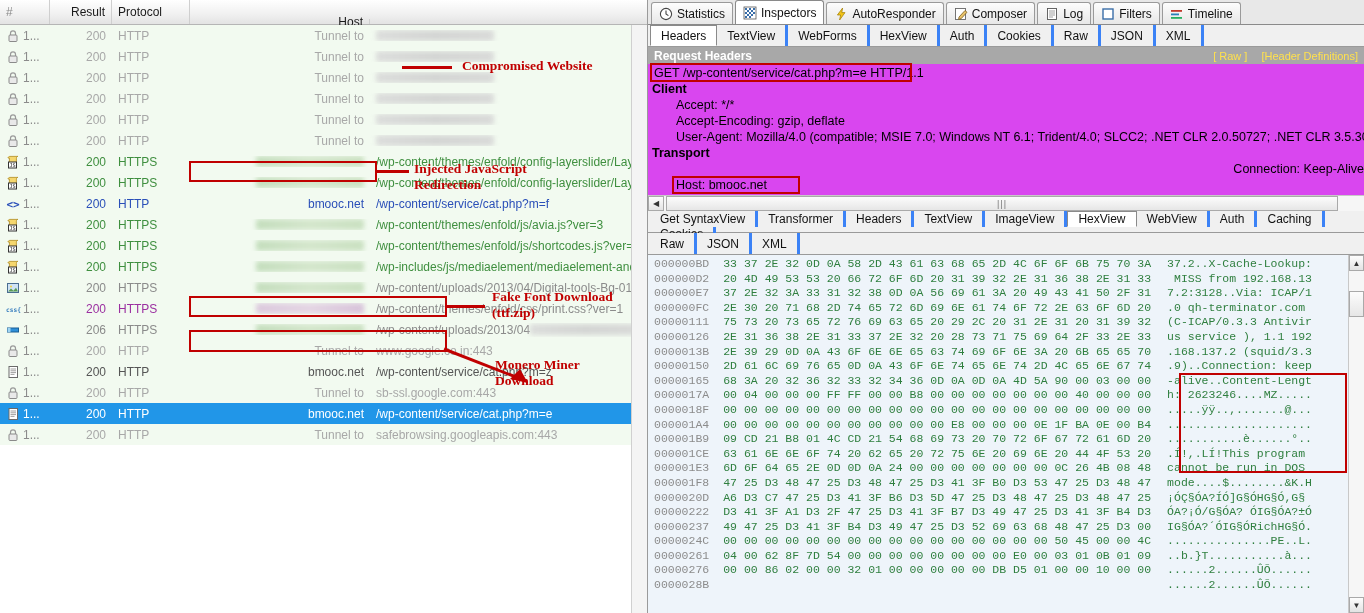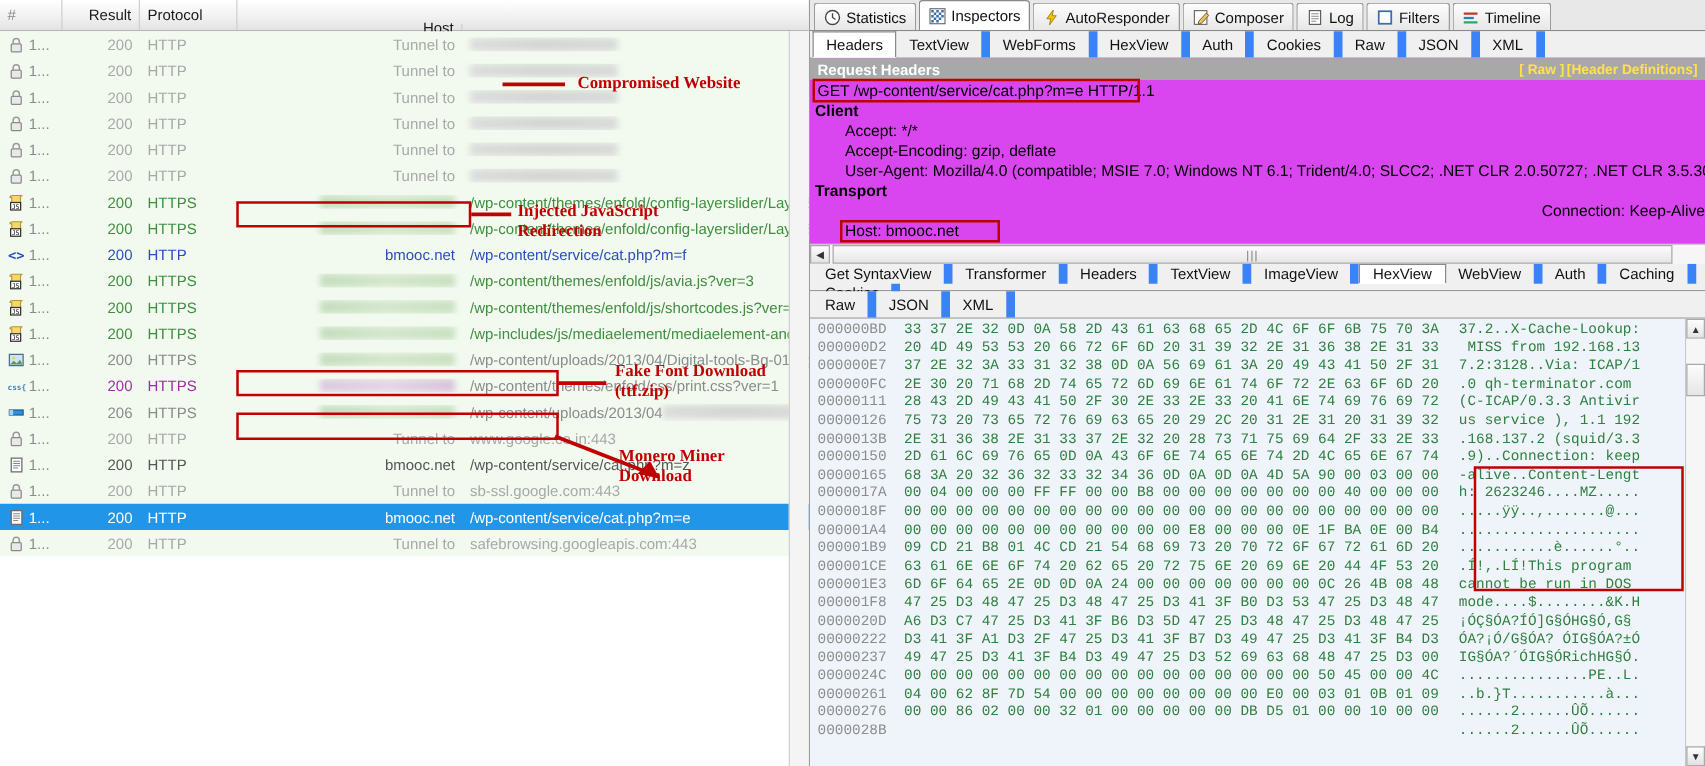--- a/index.html
+++ b/index.html
@@ -126,36 +126,36 @@
   .tico { width: 14px; height: 14px; flex: none; }
 
   
   .subtabs {
     display: flex; align-items: stretch; height: 22px;
     background: #f0f0f0; border-bottom: 1px solid #9a9a9a;
     padding-left: 2px; flex-wrap: wrap;
   }
   .subtab {
     display: flex; align-items: center; padding: 0 10px;
-    font-size: 12px; border-right: 7px solid #3b82f6;
+    font-size: 12px; border-right: 3px solid #3b82f6;
     color: #111; white-space: nowrap;
   }
   .subtab.active {
     background: #ffffff; border: 1px solid #8a8a8a;
     border-bottom: 1px solid #ffffff;
   }
 
   
   .req-wrap { background: #d946ef; position: relative; }
   .req-title {
     display: flex; align-items: center; justify-content: space-between;
     height: 17px; background: #a8a8a8; color: #ffffff;
     font-weight: bold; font-size: 12px; padding: 0 6px;
   }
-  .req-links { display: flex; gap: 2px; color: #ffe14d; font-size: 11px; font-weight: bold; text-align: center; }
+  .req-links { display: flex; gap: 14px; color: #ffe14d; font-size: 11px; font-weight: normal; text-align: center; }
   .req-body { padding: 1px 0 2px 4px; font-size: 12.5px; line-height: 16px; }
   .req-line { padding-left: 0; white-space: nowrap; overflow: hidden; }
   .req-sect { font-weight: bold; }
   .req-kv { padding-left: 24px; white-space: nowrap; overflow: hidden; }
 
   
   .hscroll {
     height: 16px; background: #f0f0f0; display: flex; align-items: center;
     border-top: 1px solid #c8c8c8;
   }
@@ -778,23 +778,23 @@
             <div>0000024C</div>
             <div>00000261</div>
             <div>00000276</div>
             <div>0000028B</div>
           </div>
         <div class="hex-bytes" id="hex-bytes">
             <div>33 37 2E 32 0D 0A 58 2D 43 61 63 68 65 2D 4C 6F 6F 6B 75 70 3A</div>
             <div>20 4D 49 53 53 20 66 72 6F 6D 20 31 39 32 2E 31 36 38 2E 31 33</div>
             <div>37 2E 32 3A 33 31 32 38 0D 0A 56 69 61 3A 20 49 43 41 50 2F 31</div>
             <div>2E 30 20 71 68 2D 74 65 72 6D 69 6E 61 74 6F 72 2E 63 6F 6D 20</div>
-            <div>28 43 2D 49 43 41 50 2F 30 2E 33 2E 33 20 41 6E 74 69 76 69 72</div>
             <div>75 73 20 73 65 72 76 69 63 65 20 29 2C 20 31 2E 31 20 31 39 32</div>
             <div>2E 31 36 38 2E 31 33 37 2E 32 20 28 73 71 75 69 64 2F 33 2E 33</div>
+            <div>2E 39 29 0D 0A 43 6F 6E 6E 65 63 74 69 6F 6E 3A 20 6B 65 65 70</div>
             <div>2D 61 6C 69 76 65 0D 0A 43 6F 6E 74 65 6E 74 2D 4C 65 6E 67 74</div>
             <div>68 3A 20 32 36 32 33 32 34 36 0D 0A 0D 0A 4D 5A 90 00 03 00 00</div>
             <div>00 04 00 00 00 FF FF 00 00 B8 00 00 00 00 00 00 00 40 00 00 00</div>
             <div>00 00 00 00 00 00 00 00 00 00 00 00 00 00 00 00 00 00 00 00 00</div>
             <div>00 00 00 00 00 00 00 00 00 00 00 E8 00 00 00 0E 1F BA 0E 00 B4</div>
             <div>09 CD 21 B8 01 4C CD 21 54 68 69 73 20 70 72 6F 67 72 61 6D 20</div>
             <div>63 61 6E 6E 6F 74 20 62 65 20 72 75 6E 20 69 6E 20 44 4F 53 20</div>
             <div>6D 6F 64 65 2E 0D 0D 0A 24 00 00 00 00 00 00 00 0C 26 4B 08 48</div>
             <div>47 25 D3 48 47 25 D3 48 47 25 D3 41 3F B0 D3 53 47 25 D3 48 47</div>
             <div>A6 D3 C7 47 25 D3 41 3F B6 D3 5D 47 25 D3 48 47 25 D3 48 47 25</div>

